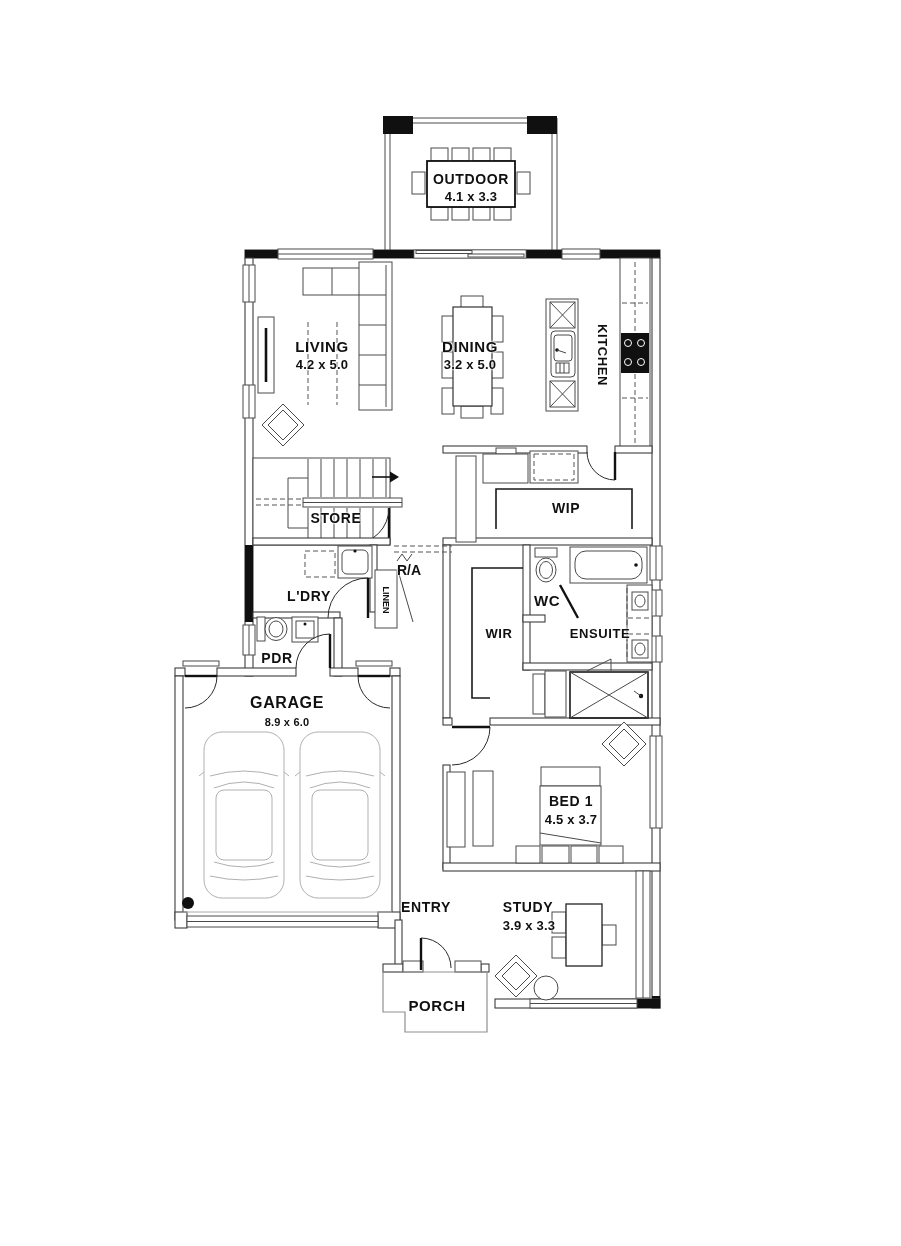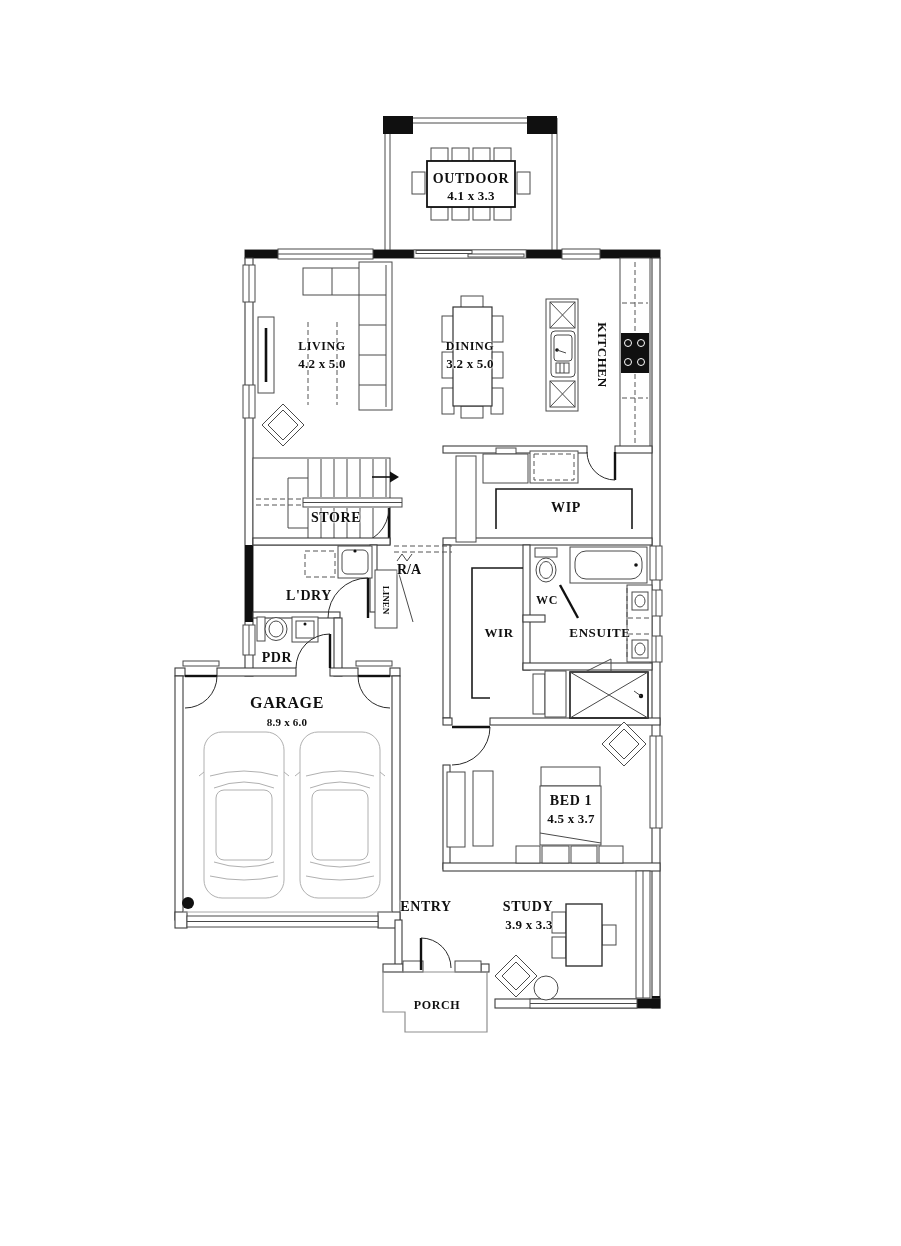--- a/index.html
+++ b/index.html
@@ -1,34 +1,34 @@
 <!DOCTYPE html>
 <html><head>
 <meta charset="utf-8">
 <style>
   html,body{margin:0;padding:0;background:#fff;}
   .page{position:relative;width:901px;height:1070px;background:#fff;overflow:hidden;
-        font-family:Liberation Serif, serif;}
+        font-family:Liberation Sans, sans-serif;}
   svg{position:absolute;left:0;top:0;}
   
   .wall{fill:#ffffff;stroke:#3d3d3d;stroke-width:1.1;}
   .blk{fill:#101010;stroke:none;}
   .ln{fill:none;stroke:#1a1a1a;stroke-width:1.6;}
   .ln2{fill:#fff;stroke:#4a4a4a;stroke-width:1;}
   .lnx{fill:none;stroke:#4a4a4a;stroke-width:1;}
   .lt{fill:none;stroke:#a8a8a8;stroke-width:1;}
   .dash{fill:none;stroke:#555;stroke-width:1;stroke-dasharray:5 3;}
   .arc{fill:none;stroke:#2a2a2a;stroke-width:1;}
   .leaf{stroke:#111;stroke-width:2.4;}
   
   .lbl{position:absolute;transform:translate(-50%,-50%);color:#101010;font-weight:700;
        white-space:nowrap;letter-spacing:0.6px;text-align:center;
        text-shadow:0 0 2px #fff,0 0 2px #fff,0 0 3px #fff;}
   .lbl.rot{transform:translate(-50%,-50%) rotate(90deg);}
-  .s15{font-size:12px;} .s14{font-size:14px;} .s13{font-size:13px;}
+  .s15{font-size:15px;} .s14{font-size:14px;} .s13{font-size:13px;}
   .s16{font-size:16px;} .s11{font-size:11px;font-weight:700;letter-spacing:0.2px;}
   .s10{font-size:13px;font-weight:700;letter-spacing:0.2px;}
   .s9{font-size:9px;letter-spacing:0;} .s8{font-size:14px;letter-spacing:0;}
 </style>
 </head>
 <body>
 
 <div class="page">
 <svg width="901" height="1246" viewBox="0 0 901 1246">
 

